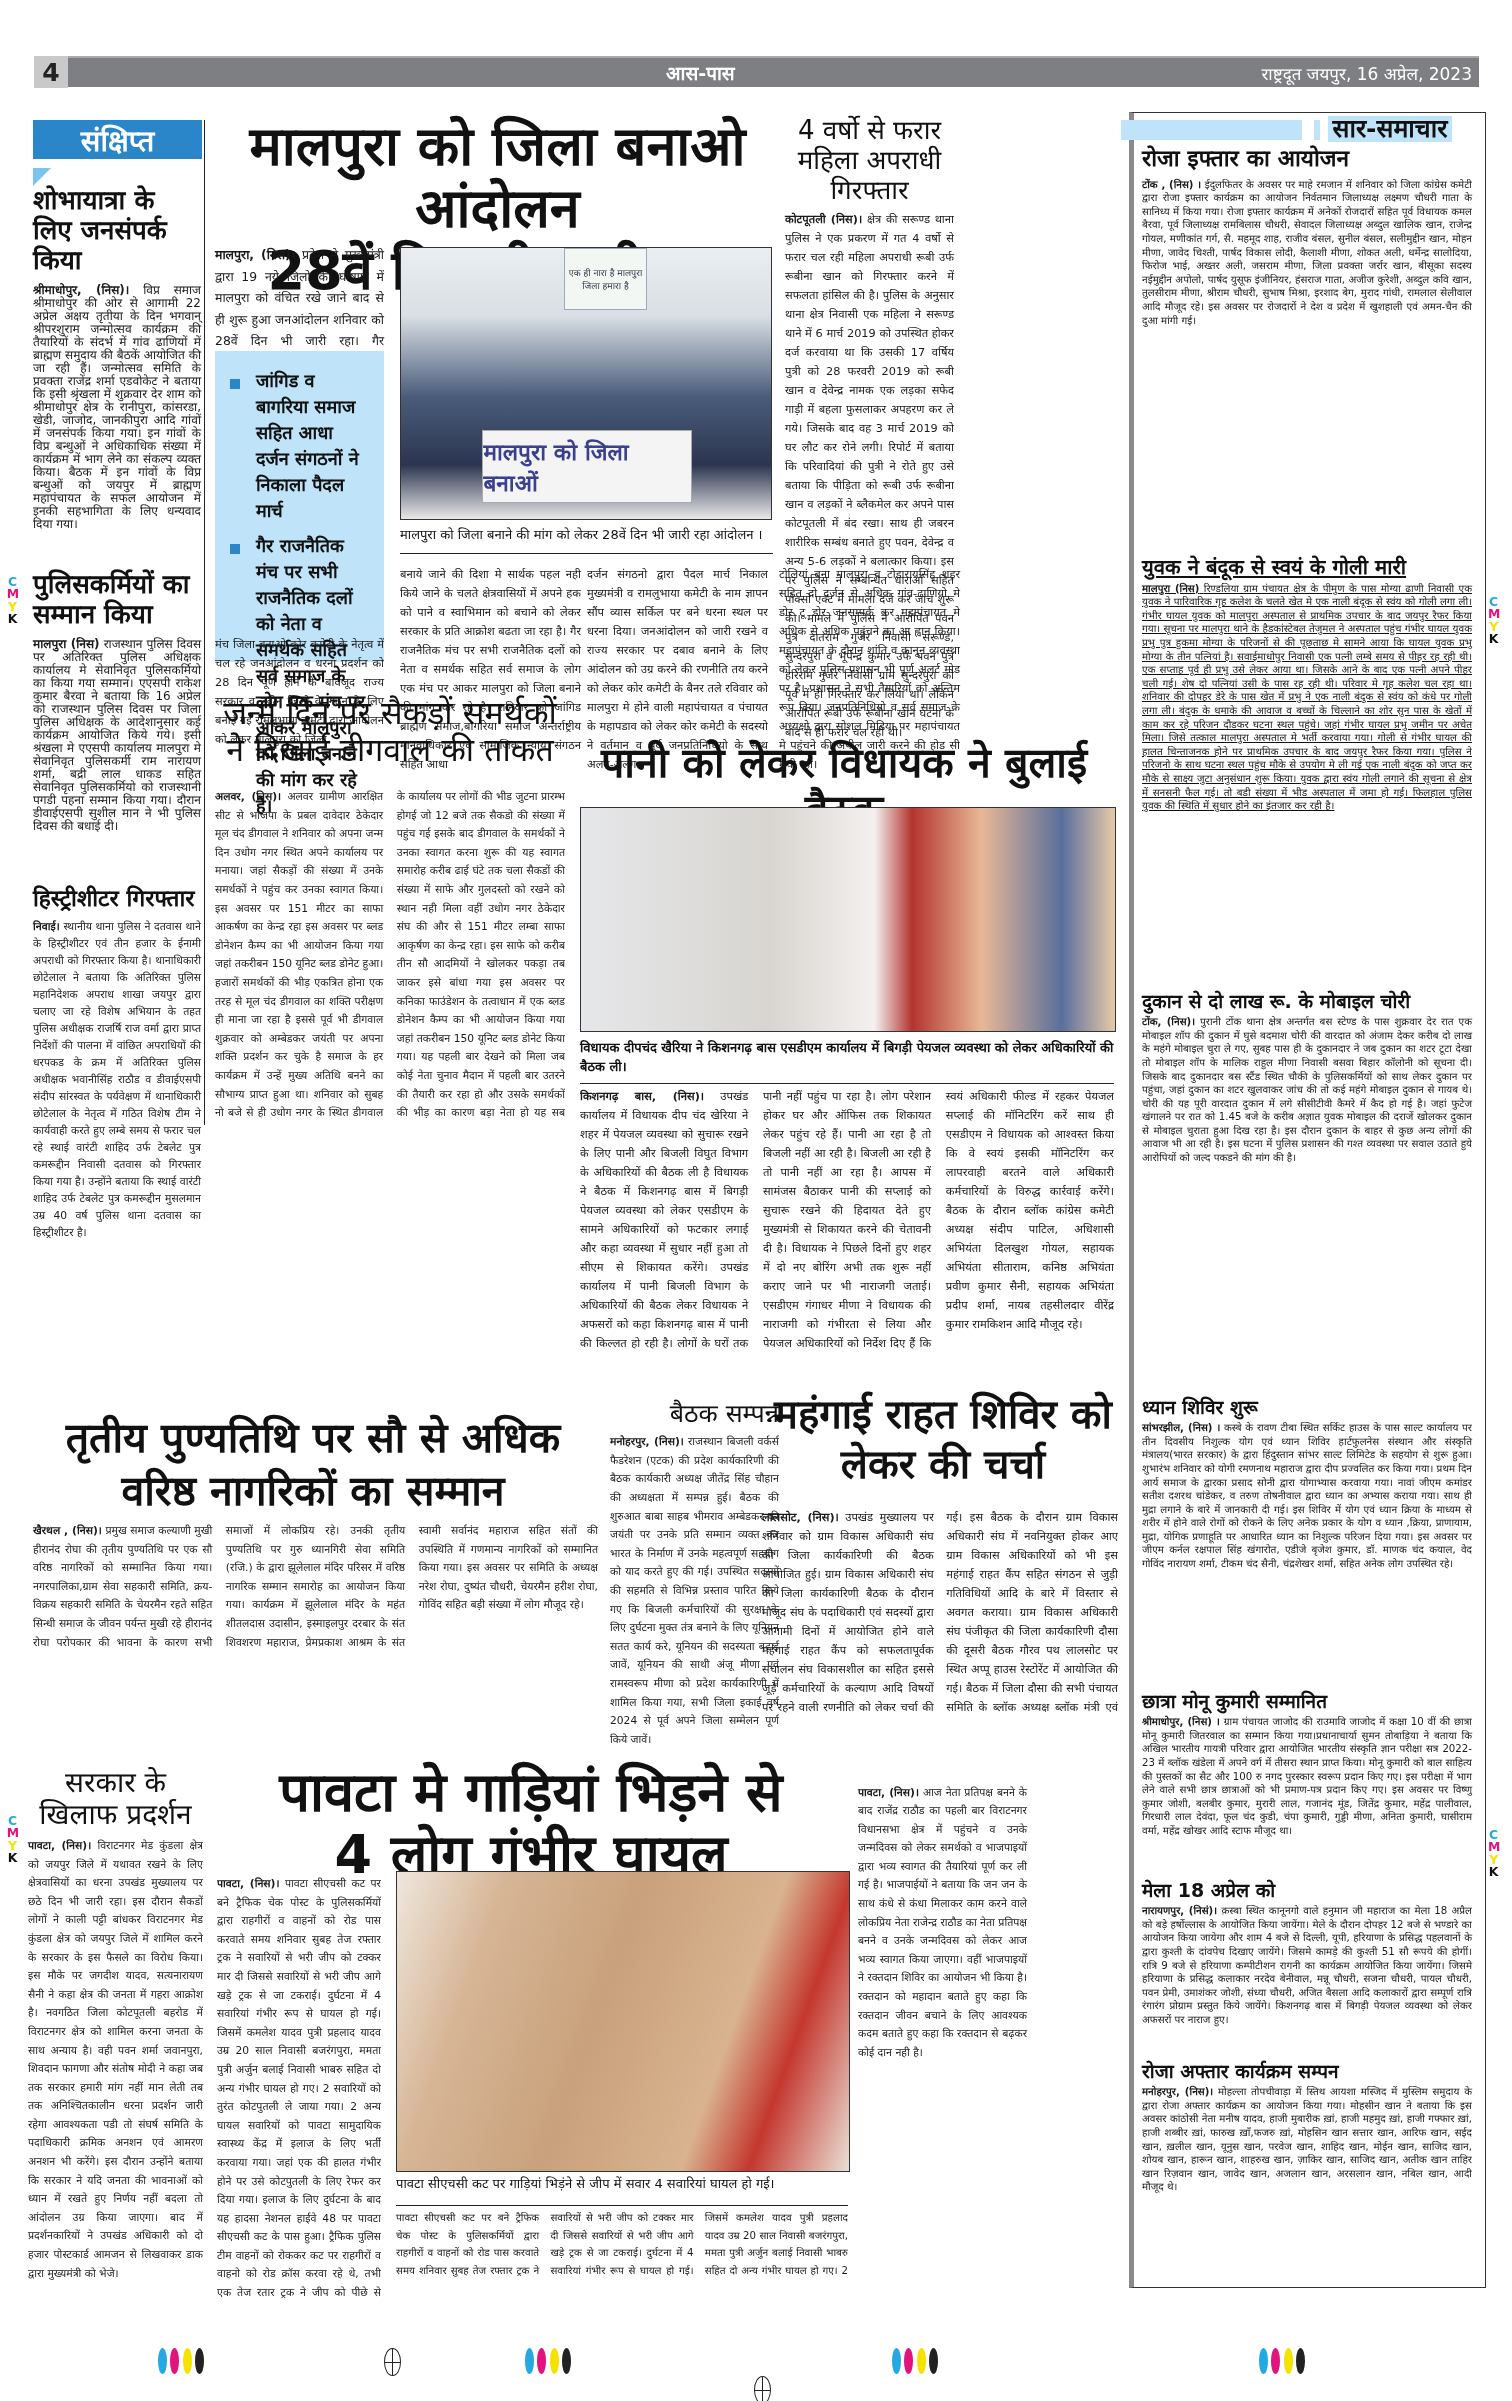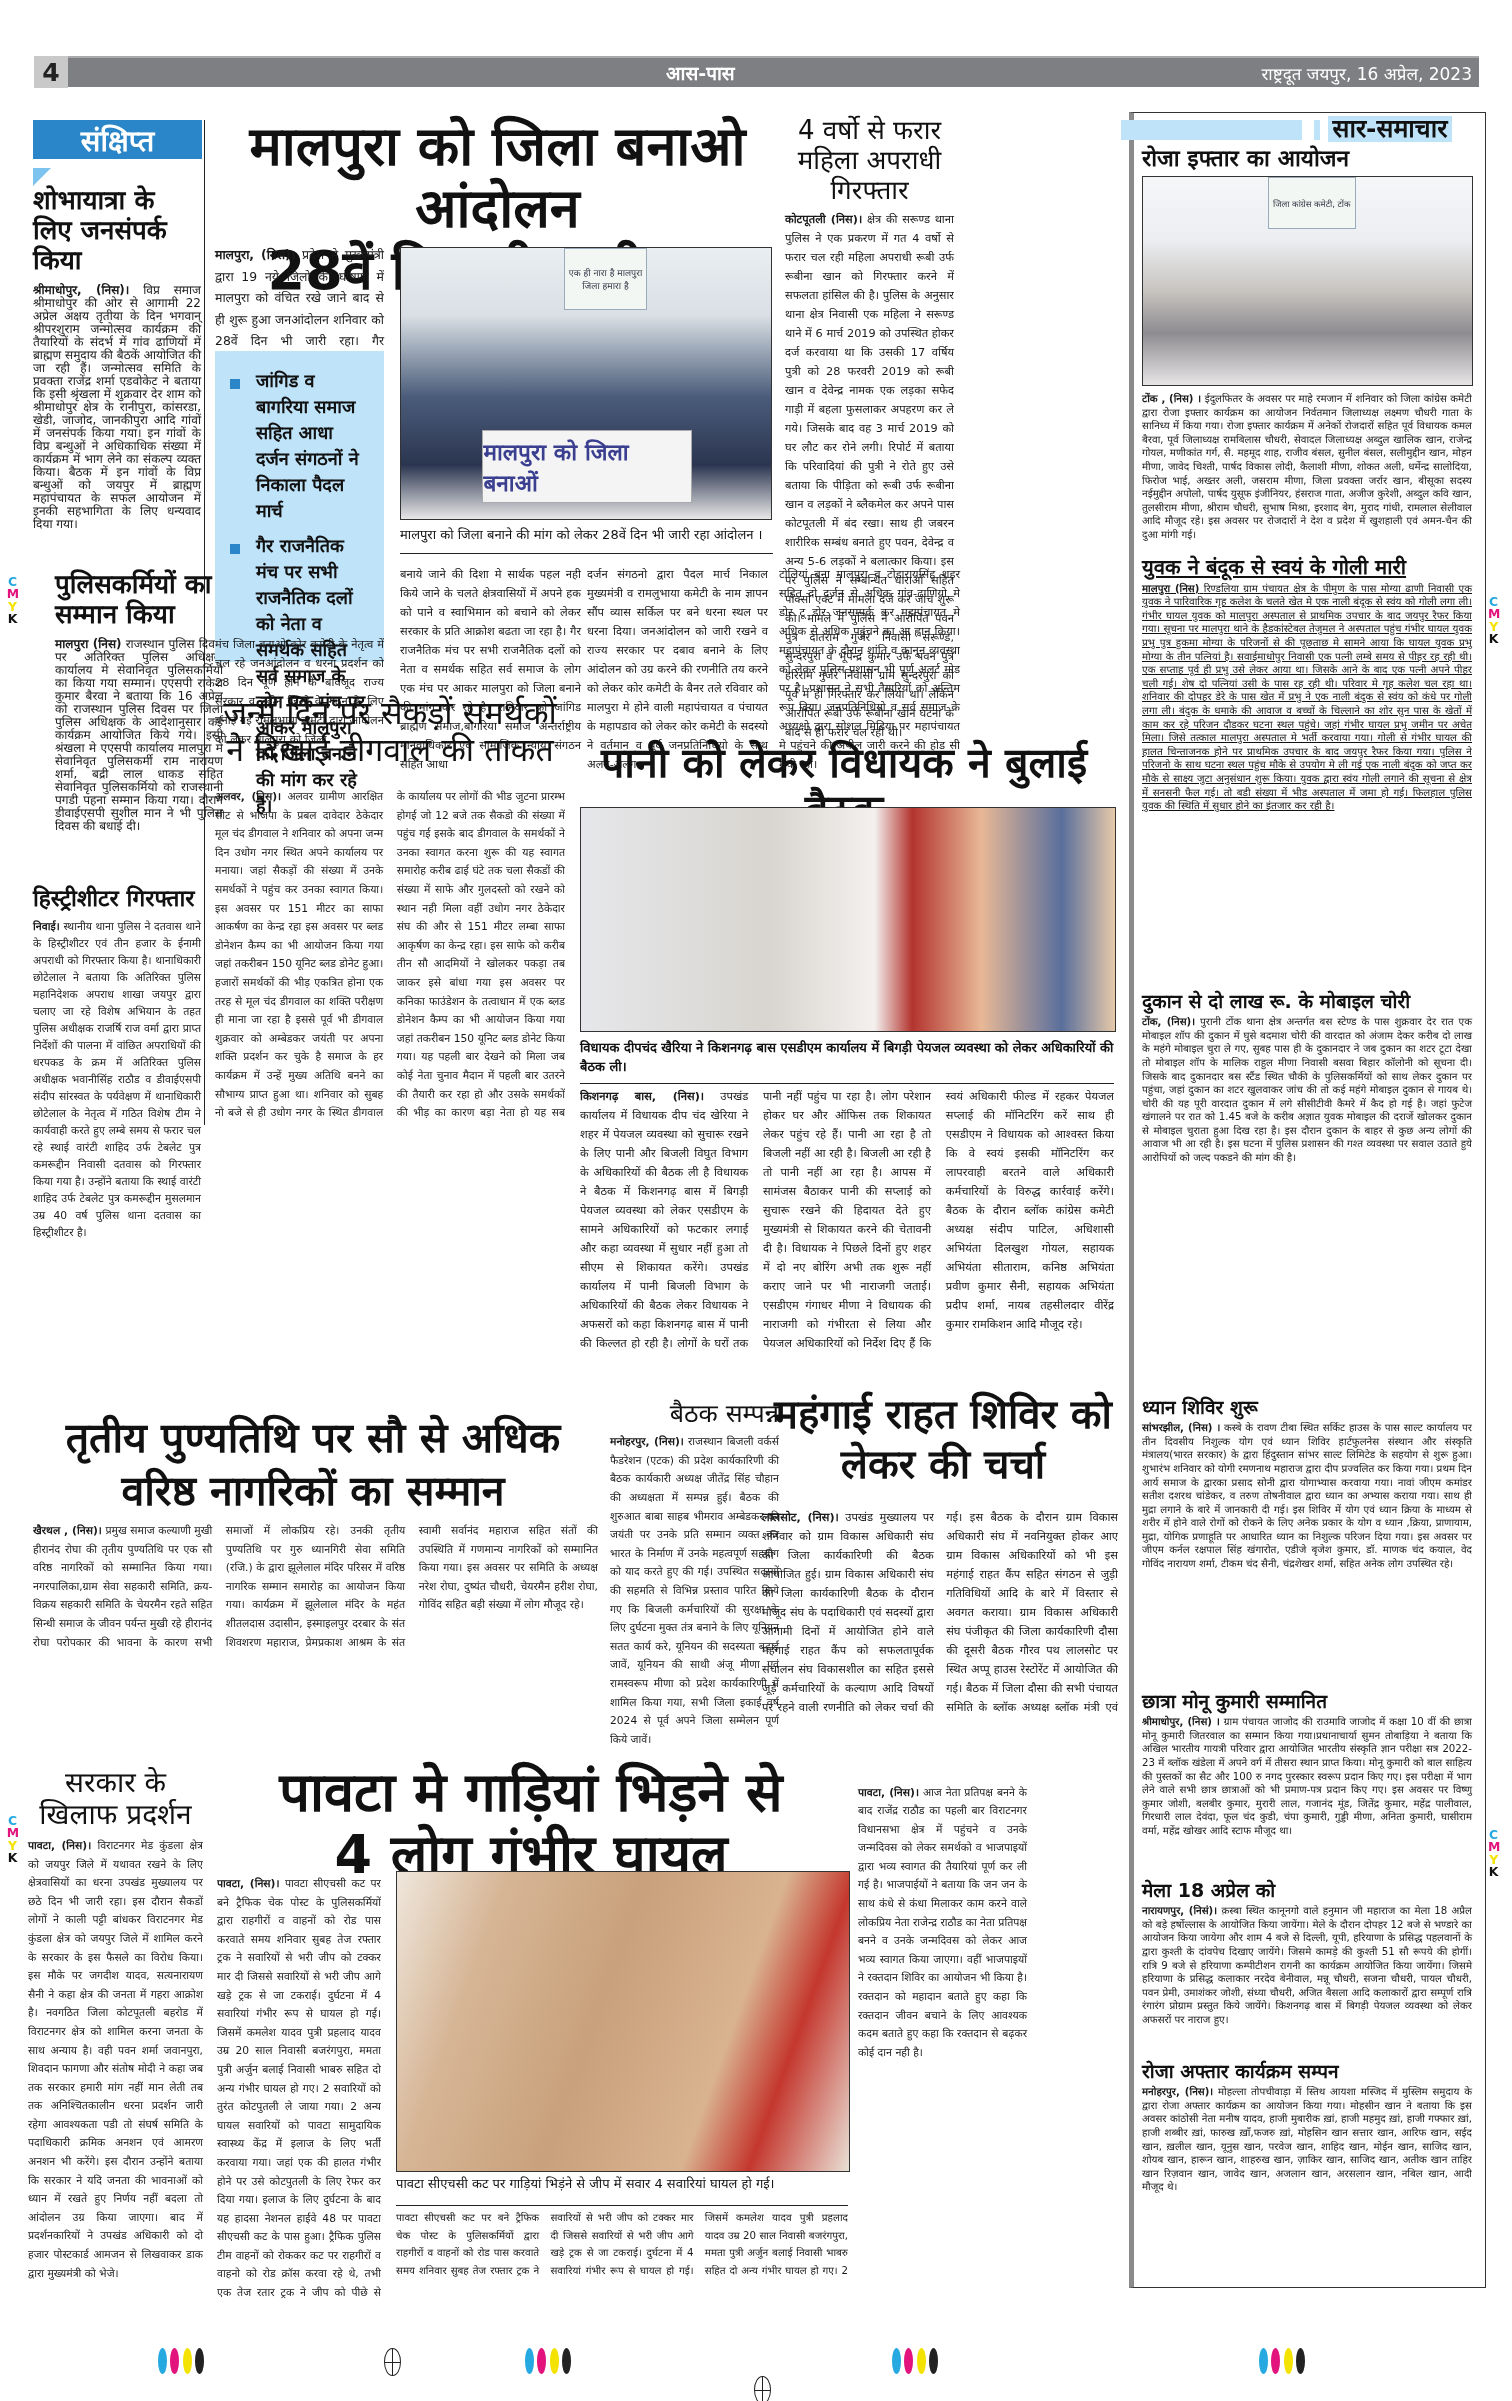--- a/index.html
+++ b/index.html
@@ -61,21 +61,21 @@
 <div class="abs rule-v" style="left:204px;top:120px;height:1005px;"></div>
 
 <div class="abs" style="left:33px;top:186px;width:168px;">
   <div class="hl" style="font-size:26px;">शोभायात्रा के लिए जनसंपर्क किया</div>
   <div class="body-text" style="margin-top:8px;">
     <b>श्रीमाधोपुर, (निस)।</b>
     <span>विप्र समाज श्रीमाधोपुर की ओर से आगामी 22 अप्रेल अक्षय तृतीया के दिन भगवान् श्रीपरशुराम जन्मोत्सव कार्यक्रम की तैयारियों के संदर्भ में गांव ढाणियों में ब्राह्मण समुदाय की बैठकें आयोजित की जा रही हैं। जन्मोत्सव समिति के प्रवक्ता राजेंद्र शर्मा एडवोकेट ने बताया कि इसी श्रृंखला में शुक्रवार देर शाम को श्रीमाधोपुर क्षेत्र के रानीपुरा, कांसरडा, खेडी, जाजोद, जानकीपुरा आदि गांवों में जनसंपर्क किया गया। इन गांवों के विप्र बन्धुओं ने अधिकाधिक संख्या में कार्यक्रम में भाग लेने का संकल्प व्यक्त किया। बैठक में इन गांवों के विप्र बन्धुओं को जयपुर में ब्राह्मण महापंचायत के सफल आयोजन में इनकी सहभागिता के लिए धन्यवाद दिया गया।</span>
   </div>
 </div>
 
-<div class="abs" style="left:33px;top:570px;width:168px;margin-left:22px;">
+<div class="abs" style="left:33px;top:570px;width:168px;">
   <div class="hl" style="font-size:26px;">पुलिसकर्मियों का सम्मान किया</div>
   <div class="body-text" style="margin-top:8px;">
     <b>मालपुरा (निस)</b>
     <span>राजस्थान पुलिस दिवस पर अतिरिक्त पुलिस अधिक्षक कार्यालय मे सेवानिवृत पुलिसकर्मियो का किया गया सम्मान। एएसपी राकेश कुमार बैरवा ने बताया कि 16 अप्रेल को राजस्थान पुलिस दिवस पर जिला पुलिस अधिक्षक के आदेशानुसार कई कार्यक्रम आयोजित किये गये। इसी श्रंखला मे एएसपी कार्यालय मालपुरा मे सेवानिवृत पुलिसकर्मी राम नारायण शर्मा, बद्री लाल धाकड सहित सेवानिवृत पुलिसकर्मियो को राजस्थानी पगडी पहना सम्मान किया गया। दौरान डीवाईएसपी सुशील मान ने भी पुलिस दिवस की बधाई दी।</span>
   </div>
 </div>
 
 <div class="abs" style="left:33px;top:886px;width:168px;">
   <div class="hl" style="font-size:22.6px;">हिस्ट्रीशीटर गिरफ्तार</div>
   <div class="body-text" style="margin-top:5.6px;font-size:10.7px;line-height:17px;">
@@ -203,23 +203,20 @@
   </div>
 </div>
 
 <div class="abs sar-box"></div>
 <div class="abs sar-band"></div>
 <div class="abs sar-band2"></div>
 <div class="abs sar-title">सार-समाचार</div>
 
 <div class="abs" style="left:1142px;top:146px;width:330px;">
   <div class="hl" style="font-size:22.6px;">रोजा इफ्तार का आयोजन</div>
-  <div class="photo ph-iftar" style="margin-top:4.5px;width:329px;height:208px;position:relative;">
-    <div class="photo-sign" style="left:38%;width:26%;height:24%;font-size:8.5px;">जिला कांग्रेस कमेटी, टोंक</div>
-  </div>
   <div class="body-text" style="margin-top:5.6px;font-size:10.2px;line-height:13.6px;">
     <b>टोंक , (निस) ।</b>
     <span>ईदुलफितर के अवसर पर माहे रमजान में शनिवार को जिला कांग्रेस कमेटी द्वारा रोजा इफ्तार कार्यक्रम का आयोजन निर्वतमान जिलाध्यक्ष लक्ष्मण चौधरी गाता के सानिध्य में किया गया। रोजा इफ्तार कार्यक्रम में अनेकों रोजदारों सहित पूर्व विधायक कमल बैरवा, पूर्व जिलाध्यक्ष रामबिलास चौधरी, सेवादल जिलाध्यक्ष अब्दुल खालिक खान, राजेन्द्र गोयल, मणीकांत गर्ग, सै. महमूद शाह, राजीव बंसल, सुनील बंसल, सलीमुद्दीन खान, मोहन मीणा, जावेद चिश्ती, पार्षद विकास लोदी, कैलाशी मीणा, शोकत अली, धर्मेन्द्र सालोदिया, फिरोज भाई, अख्तर अली, जसराम मीणा, जिला प्रवक्ता जर्रार खान, बीसूका सदस्य नईमुद्दीन अपोलो, पार्षद युसूफ इंजीनियर, हंसराज गाता, अजीज कुरेशी, अब्दुल कवि खान, तुलसीराम मीणा, श्रीराम चौधरी, सुभाष मिश्रा, इरशाद बेग, मुराद गांधी, रामलाल सेलीवाल आदि मौजूद रहे। इस अवसर पर रोजदारों ने देश व प्रदेश में खुशहाली एवं अमन-चैन की दुआ मांगी गई।</span>
   </div>
 </div>
 
 <div class="abs" style="left:1142px;top:556px;width:330px;text-decoration:underline;">
   <div class="hl" style="font-size:20.3px;">युवक ने बंदूक से स्वयं के गोली मारी</div>
   <div class="body-text" style="margin-top:2.3px;font-size:10.2px;line-height:13.6px;">
     <b>मालपुरा (निस)</b>

